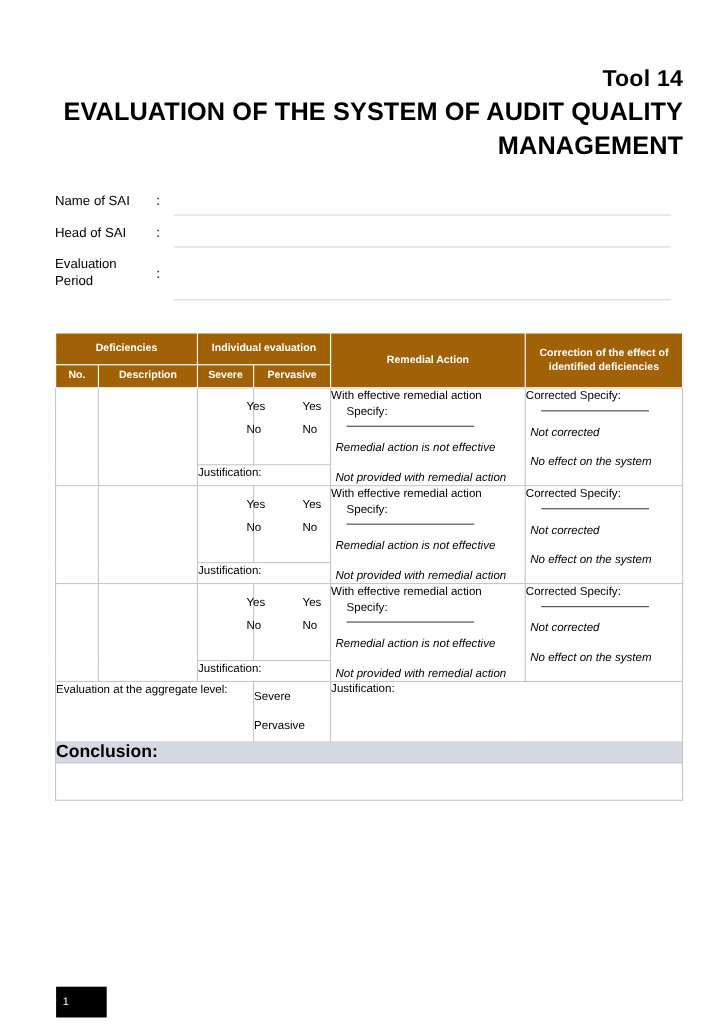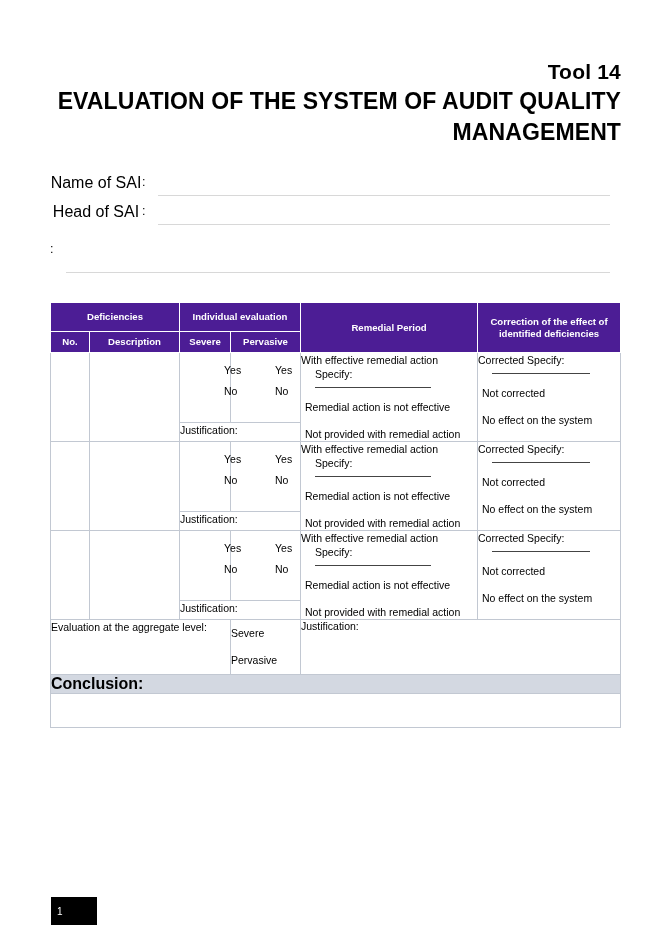--- a/index.html
+++ b/index.html
@@ -46,25 +46,24 @@
     width: 560px;
   }
   .form-row {
     display: flex;
     align-items: flex-start;
     margin-bottom: 5px;
   }
   .form-label {
     width: 92px;
     flex: 0 0 92px;
-    font-size: 16px;
+    font-size: 12px;
     line-height: 15px;
     padding-top: 3px;
     white-space: pre-line;
-    text-align: center;
   }
   .form-colon {
     width: 16px;
     flex: 0 0 16px;
     font-size: 12.5px;
     line-height: 15px;
     padding-top: 3px;
   }
   .form-rule {
     flex: 1 1 auto;
@@ -83,21 +82,21 @@
     border-collapse: collapse;
     table-layout: fixed;
     font-size: 10.5px;
   }
   .eval-table td, .eval-table th {
     border: 1px solid #c2c8d2;
     vertical-align: top;
     padding: 0;
   }
   .eval-table th {
-    background: #4c1d95;
+    background: #a16207;
     color: #ffffff;
     font-size: 9.6px;
     font-weight: bold;
     text-align: center;
     vertical-align: middle;
     padding: 4px 3px;
     border-color: #ffffff;
     line-height: 12px;
   }
   .eval-table th.deficiencies-group { height: 20px; }
@@ -140,21 +139,21 @@
     padding-left: 14px;
   }
   .spec-rule {
     display: block;
     width: 116px;
     margin: 6px 0 0 14px;
     border-bottom: 1px solid #444;
     height: 0;
   }
   .spec-rule.narrow { width: 98px; }
-  .opt-spaced { display: block; margin-top: 12px; padding-left: 4px; }
+  .opt-spaced { display: block; margin-top: 12px; padding-left: 4px; font-style: italic; }
   .opt-spaced.last { margin-top: 13px; }
 
   .correct-cell {
     padding: 7px 8px 7px 8px;
     line-height: 14px;
     font-size: 10.5px;
   }
 
   
   .agg-label-cell {
@@ -220,41 +219,43 @@
     <div class="form-rule"></div>
   </div>
 
   <div class="form-row">
     <div class="form-label">Head of SAI</div>
     <div class="form-colon">:</div>
     <div class="form-rule"></div>
   </div>
 
   <div class="form-row tall">
+    <div class="form-label">Evaluation
+Period</div>
     <div class="form-colon">:</div>
     <div class="form-rule"></div>
   </div>
 
 </div>
 
 <table class="eval-table">
   <colgroup>
     <col class="c-no">
       <col class="c-desc">
       <col class="c-severe">
     <col class="c-pervasive">
       <col class="c-remedial">
       <col class="c-correct">
   </colgroup>
 
   <thead>
     <tr>
       <th class="deficiencies-group" colspan="2">Deficiencies</th>
       <th class="deficiencies-group" colspan="2">Individual evaluation</th>
-      <th rowspan="2">Remedial Period</th>
+      <th rowspan="2">Remedial Action</th>
       <th rowspan="2">Correction of the effect of identified deficiencies</th>
     </tr>
     <tr>
       <th>No.</th>
       <th>Description</th>
       <th>Severe</th>
       <th>Pervasive</th>
     </tr>
   </thead>
 

